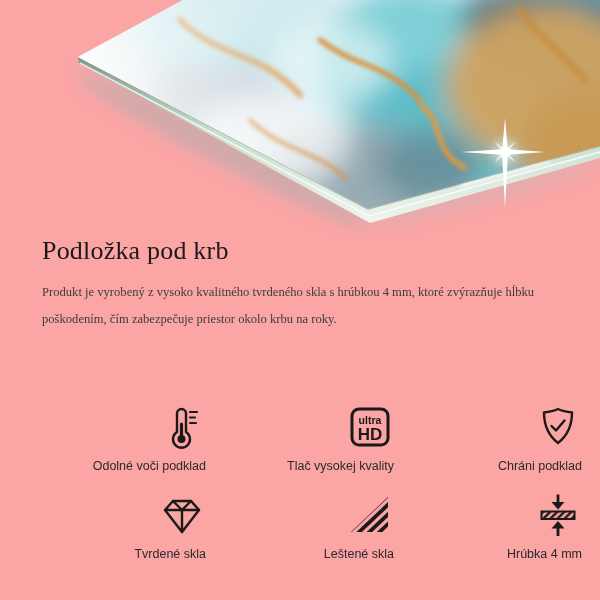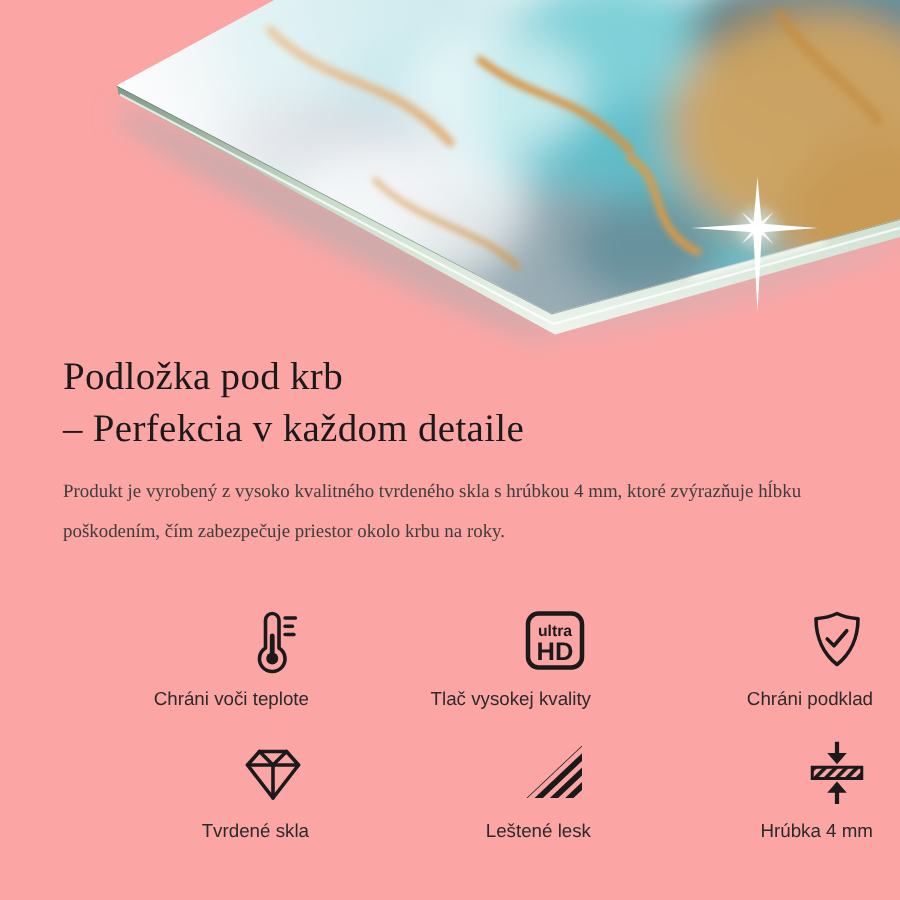--- a/index.html
+++ b/index.html
@@ -109,42 +109,41 @@
           <polygon points="0,-15 1.6,0 0,15 -1.6,0"></polygon>
           <polygon points="-15,0 0,-1.6 15,0 0,1.6"></polygon>
         </g>
       </g>
     </svg>
   </div>
 
   <div class="content">
     <h1 class="title">
       <span>Podložka pod krb</span>
-      <span>– Perfekcia v každom detaile</span>
     </h1>
     <div class="desc">
       <div>Produkt je vyrobený z vysoko kvalitného tvrdeného skla s hrúbkou 4 mm, ktoré zvýrazňuje hĺbku</div>
       <div>poškodením, čím zabezpečuje priestor okolo krbu na roky.</div>
     </div>
   </div>
 
   <div class="features">
 
     <div class="feature">
       <div class="ficon">
         <svg width="48" height="48" viewBox="0 0 48 48" fill="none" stroke="#1a1a1a" stroke-width="2.4" stroke-linecap="round" stroke-linejoin="round">
           <path d="M19,10.5 a4.5,4.5 0 0 1 9,0 V29 a8.5,8.5 0 1 1 -9,0 Z"></path>
           <line x1="23.5" y1="21" x2="23.5" y2="32" stroke-width="3.2"></line>
           <circle cx="23.5" cy="36" r="4" fill="#1a1a1a" stroke="none"></circle>
           <line x1="32" y1="9" x2="39" y2="9" stroke-width="2.2"></line>
           <line x1="32" y1="14.5" x2="37" y2="14.5" stroke-width="2.2"></line>
           <line x1="32" y1="20" x2="38" y2="20" stroke-width="2.2"></line>
         </svg>
       </div>
-      <div class="flabel">Chráni voči teplote</div>
+      <div class="flabel">Odolné voči podklad</div>
     </div>
 
     <div class="feature">
       <div class="ficon">
         <svg width="48" height="48" viewBox="0 0 48 48">
           <rect x="6" y="6" width="36" height="36" rx="7" fill="none" stroke="#1a1a1a" stroke-width="3"></rect>
           <text x="24" y="21" text-anchor="middle" font-family="Liberation Sans, sans-serif" font-size="10.5" font-weight="bold" fill="#1a1a1a">ultra</text>
           <text x="24" y="37" text-anchor="middle" font-family="Liberation Sans, sans-serif" font-size="17" font-weight="bold" fill="#1a1a1a">HD</text>
         </svg>
       </div>
@@ -184,21 +183,21 @@
               <rect x="-25" y="6" width="100" height="3.8"></rect>
               <rect x="-25" y="13" width="100" height="3.8"></rect>
               <rect x="-25" y="20" width="100" height="3.8"></rect>
               <rect x="-25" y="27" width="100" height="3.8"></rect>
               <rect x="-25" y="34" width="100" height="3.8"></rect>
               <rect x="-25" y="41" width="100" height="3.8"></rect>
             </g>
           </g>
         </svg>
       </div>
-      <div class="flabel">Leštené lesk</div>
+      <div class="flabel">Leštené skla</div>
     </div>
 
     <div class="feature">
       <div class="ficon">
         <svg width="48" height="48" viewBox="0 0 48 48">
           <pattern id="hatchP" width="5" height="5" patternUnits="userSpaceOnUse" patternTransform="rotate(45)">
             <rect width="2.4" height="5" fill="#1a1a1a"></rect>
           </pattern>
           <rect x="7.5" y="20.5" width="33" height="7.5" fill="url(#hatchP)" stroke="#1a1a1a" stroke-width="2"></rect>
           <rect x="22.6" y="3.5" width="2.8" height="8" fill="#1a1a1a"></rect>

